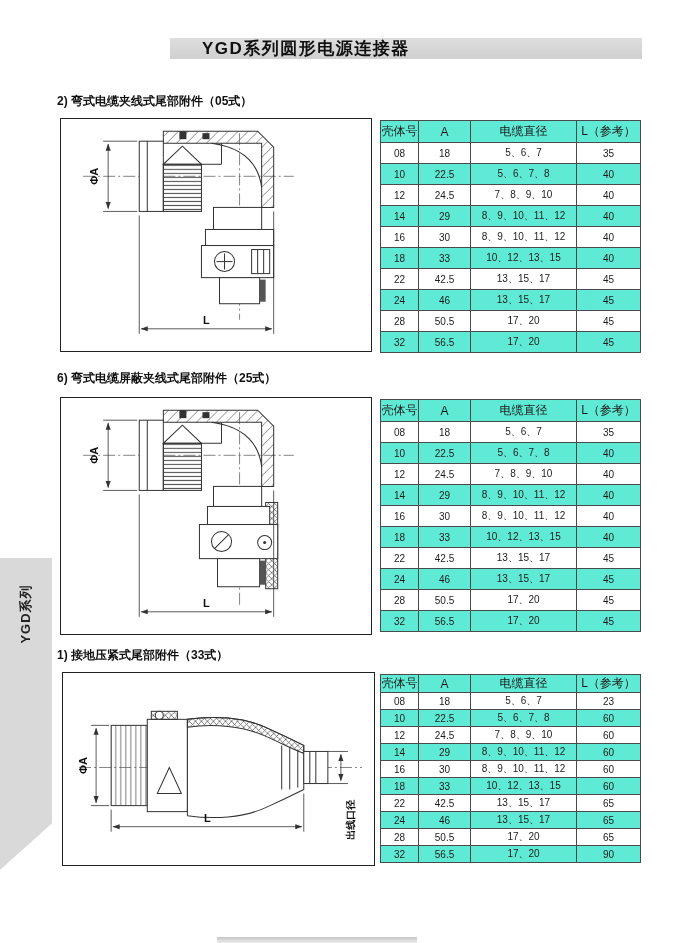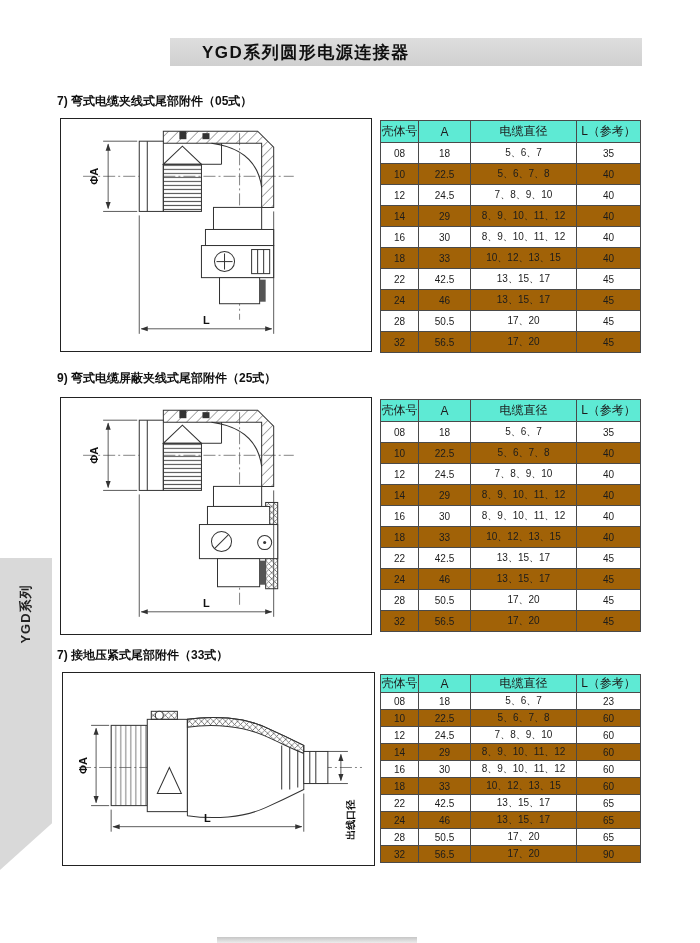--- a/index.html
+++ b/index.html
@@ -4,21 +4,21 @@
 <style>
   html,body{margin:0;padding:0}
   body{
     width:700px;height:943px;position:relative;overflow:hidden;
     background:#ffffff;
     font-family:"Liberation Sans","DejaVu Sans",sans-serif;
     color:#222;
   }
   
   .header-bar{
-    position:absolute;left:170px;top:38px;width:472px;height:28px;
+    position:absolute;left:170px;top:38px;width:472px;height:21px;
     background:linear-gradient(180deg,#dedede,#d0d0d0);
     display:flex;align-items:center;padding-left:32px;box-sizing:border-box;
   }
   .header-bar .t{font-size:17px;font-weight:bold;color:#101010;letter-spacing:1.5px}
 
   
   .side-tab{
     position:absolute;left:0;top:558px;width:52px;height:312px;
     background:#d9d9d9;
     clip-path:polygon(0 0,100% 0,100% 85%,0 100%);
@@ -39,21 +39,21 @@
   .spec-table{
     position:absolute;left:380px;width:260px;
     border-collapse:collapse;table-layout:fixed;
     font-size:10px;color:#1c1c1c;text-align:center;
   }
   .spec-table th,.spec-table td{
     border:1px solid #4a4a4a;padding:0;height:20px;
     font-weight:normal;white-space:nowrap;overflow:hidden;
   }
   .spec-table thead th{background:#5eead4;height:21px;font-size:12px}
-  .spec-table tr.alt td{background:#a16207}
+  .spec-table tr.alt td{background:#5eead4}
   .spec-table.compact thead th{height:17px}
   .spec-table.compact td{height:16px}
 
   #box-05{left:60px;top:118px;width:312px;height:234px}
   #box-25{left:60px;top:397px;width:312px;height:238px}
   #box-33{left:62px;top:672px;width:313px;height:194px}
   #title-05{top:93px}
   #title-25{top:370px}
   #title-33{top:647px}
   #table-05{top:120px}
@@ -78,21 +78,21 @@
 <div class="header-bar">
   <span class="t">YGD系列圆形电源连接器</span>
 </div>
 
 <div class="side-tab">
   <div class="label-wrap">
     <span>YGD系列</span>
   </div>
 </div>
 
-<div class="section-title" id="title-05">7) 弯式电缆夹线式尾部附件（05式）</div>
+<div class="section-title" id="title-05">2) 弯式电缆夹线式尾部附件（05式）</div>
 
 <div class="draw-box" id="box-05">
   <svg viewBox="0 0 309 231">
     <defs>
       <pattern id="s1h" width="7" height="7" patternUnits="userSpaceOnUse" patternTransform="rotate(45)">
         <line x1="0" y1="0" x2="0" y2="7" stroke="#555" stroke-width="1"></line>
       </pattern>
       <pattern id="s1k" width="8" height="4" patternUnits="userSpaceOnUse">
         <line x1="0" y1="2" x2="8" y2="2" stroke="#444" stroke-width="1"></line>
       </pattern>
@@ -214,21 +214,21 @@
       </tr>
       <tr class="alt">
         <td>32</td>
         <td>56.5</td>
         <td>17、20</td>
         <td>45</td>
       </tr>
     </tbody>
 </table>
 
-<div class="section-title" id="title-25">9) 弯式电缆屏蔽夹线式尾部附件（25式）</div>
+<div class="section-title" id="title-25">6) 弯式电缆屏蔽夹线式尾部附件（25式）</div>
 
 <div class="draw-box" id="box-25">
   <svg viewBox="0 0 309 235">
     <defs>
       <pattern id="s2h" width="7" height="7" patternUnits="userSpaceOnUse" patternTransform="rotate(45)">
         <line x1="0" y1="0" x2="0" y2="7" stroke="#555" stroke-width="1"></line>
       </pattern>
       <pattern id="s2k" width="8" height="4" patternUnits="userSpaceOnUse">
         <line x1="0" y1="2" x2="8" y2="2" stroke="#444" stroke-width="1"></line>
       </pattern>
@@ -352,21 +352,21 @@
       </tr>
       <tr class="alt">
         <td>32</td>
         <td>56.5</td>
         <td>17、20</td>
         <td>45</td>
       </tr>
     </tbody>
 </table>
 
-<div class="section-title" id="title-33">7) 接地压紧式尾部附件（33式）</div>
+<div class="section-title" id="title-33">1) 接地压紧式尾部附件（33式）</div>
 
 <div class="draw-box" id="box-33">
   <svg viewBox="0 0 310 191">
     <defs>
       <pattern id="s3v" width="5" height="8" patternUnits="userSpaceOnUse">
         <line x1="2.5" y1="0" x2="2.5" y2="8" stroke="#555" stroke-width="0.8"></line>
       </pattern>
       <pattern id="s3x" width="6" height="6" patternUnits="userSpaceOnUse">
         <path d="M0,0 l6,6 M6,0 l-6,6" stroke="#555" stroke-width="0.7"></path>
       </pattern>

